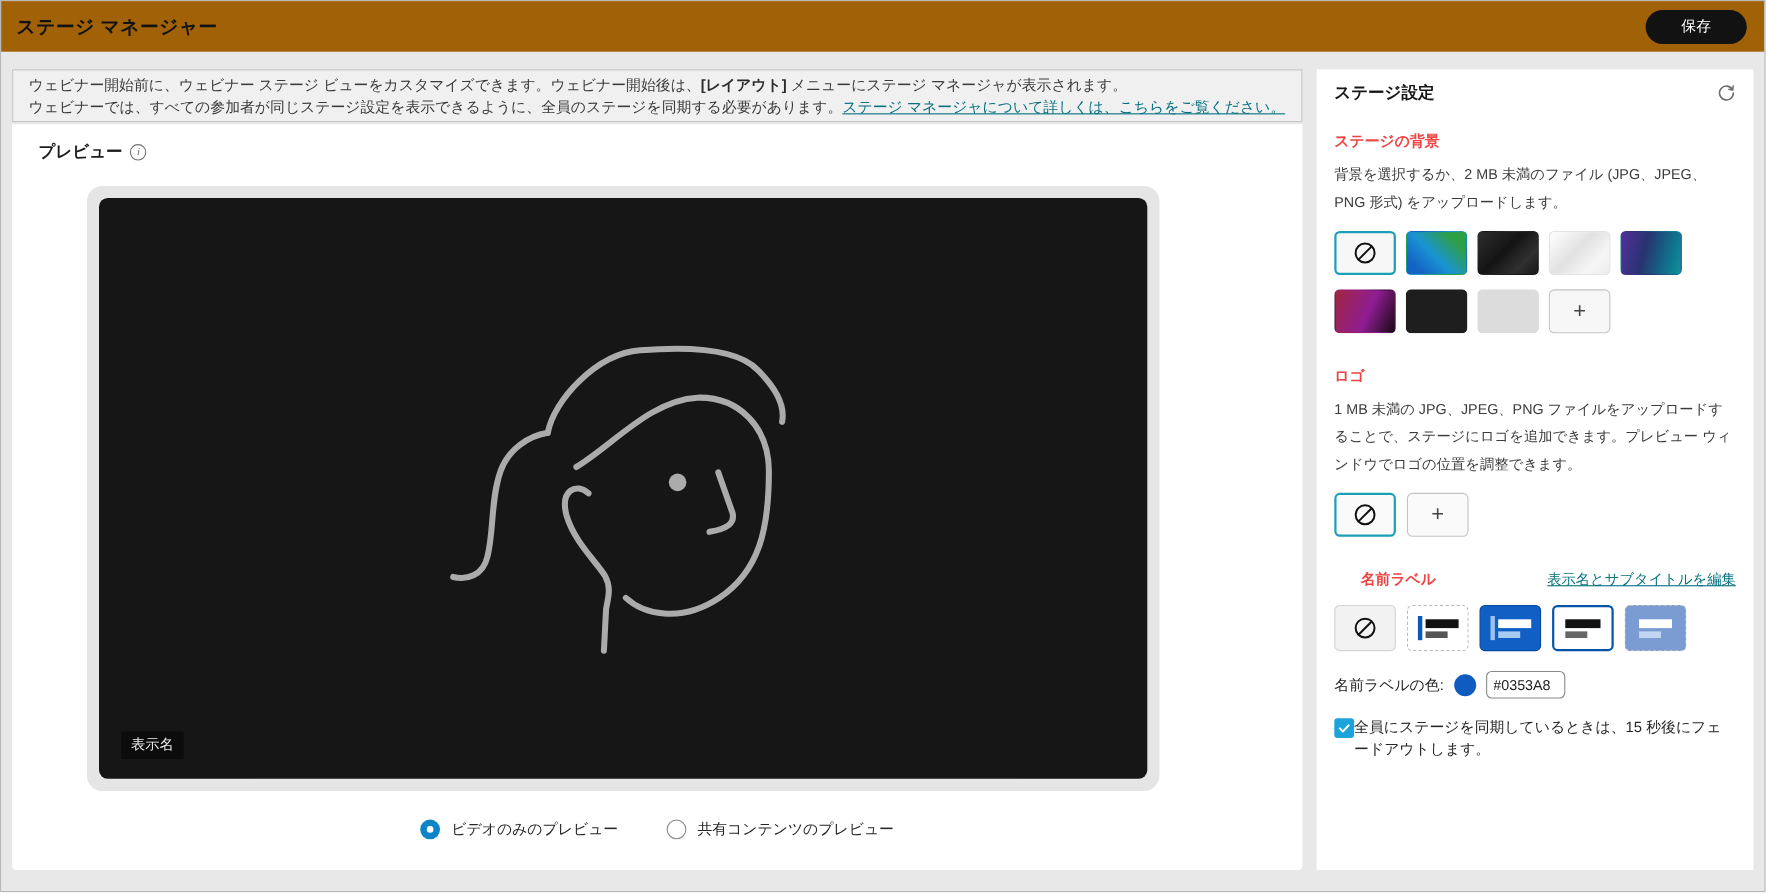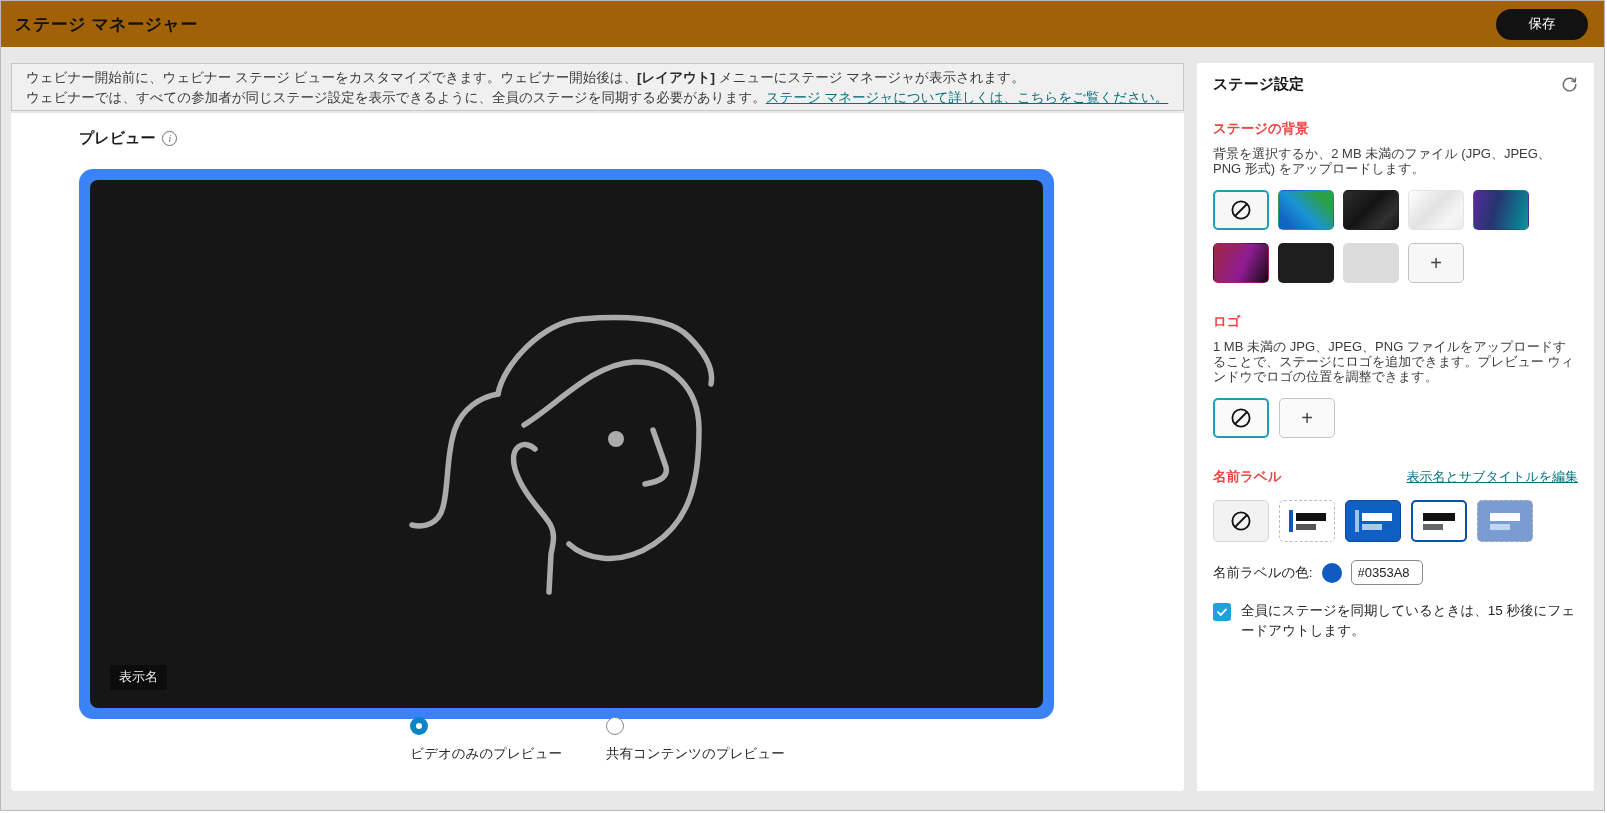--- a/index.html
+++ b/index.html
@@ -11,82 +11,82 @@
   .header { position:absolute; left:0; top:0; width:100%; height:46px; background:#a16207; display:flex; align-items:center; justify-content:space-between; padding:0 16px 0 14px; z-index:2; }
   .header h1 { font-size:17px; font-weight:bold; color:#121212; letter-spacing:.5px; }
   .save-btn { background:#121212; color:#fff; border:none; border-radius:17px; min-width:92px; height:31px; font-size:13.5px; padding:0 22px; cursor:pointer; font-family:inherit; }
 
   
   .banner { position:absolute; left:10px; top:62px; width:1173px; height:48px; background:#f0f0f0; border:1px solid #c6c6c6; padding:4px 14px; font-size:13.5px; line-height:20px; color:#3a3a3a; }
   .banner b { color:#2b2b2b; }
   .link { color:#04707e; text-decoration:underline; cursor:pointer; }
 
   
-  .main-card { position:absolute; left:10px; top:112px; width:1173px; height:678px; background:#fff; border-radius:0 0 4px 4px;padding-left:44px; }
+  .main-card { position:absolute; left:10px; top:112px; width:1173px; height:678px; background:#fff; border-radius:0 0 4px 4px; }
   .preview-title-row { display:flex; align-items:center; gap:7px; padding:16px 0 0 24px; }
   .preview-title-row h2 { font-size:15px; font-weight:bold; color:#1c1c1c; }
   .info-icon { width:15px; height:15px; border:1px solid #6f6f6f; border-radius:50%; color:#6f6f6f; font-size:10px; line-height:13px; text-align:center; display:inline-block; font-family:"Liberation Serif",serif; font-style:italic; }
 
-  .stage-frame { position:absolute; left:68px; top:56px; width:975px; height:550px; background:#3b82f6; border-radius:14px; padding:11px; }
+  .stage-frame { position:absolute; left:68px; top:56px; width:975px; height:550px; background:#e5e5e5; border-radius:14px; padding:11px; }
   .stage-inner { position:relative; width:100%; height:100%; background:#161616; border-radius:8px; overflow:hidden; }
   .avatar-wrap { position:absolute; left:50%; top:50%; transform:translate(-50%,-50%); }
   .display-name-tag { position:absolute; left:20px; bottom:18px; background:#0c0c0c; color:#ededed; font-size:13px; padding:3px 9px 4px; border-radius:2px; }
 
   .radio-row { position:absolute; left:0; bottom:28px; width:100%; display:flex; justify-content:center; gap:44px; align-items:center; }
-  .radio-opt { display:flex; align-items:flex-start; gap:10px; font-size:13.5px; color:#262626; cursor:pointer;flex-direction:column; }
+  .radio-opt { display:flex; align-items:center; gap:10px; font-size:13.5px; color:#262626; cursor:pointer; }
   .radio-circle { width:18px; height:18px; border-radius:50%; border:1px solid #8a8a8a; background:#fff; position:relative; }
   .radio-circle.checked { border:none; background:#0b84c8; }
   .radio-circle.checked::after { content:""; position:absolute; left:6px; top:6px; width:6px; height:6px; background:#fff; border-radius:50%; }
 
   
   .panel { position:absolute; left:1196px; top:62px; width:397px; height:728px; background:#fff; padding:12px 16px 16px; font-size:13px; color:#333; }
   .panel-title-row { display:flex; justify-content:space-between; align-items:center; margin-bottom:26px; }
   .panel-title-row h2 { font-size:15px; font-weight:bold; color:#161616; }
   .refresh-btn { background:none; border:none; cursor:pointer; padding:0; line-height:0; }
 
   .section-title { font-size:13.5px; font-weight:bold; color:#ef4444; margin-bottom:8px; }
-  .section-desc { font-size:13px; line-height:15px; color:#3c3c3c; margin-bottom:14px; }
+  .section-desc { font-size:13px; line-height:25px; color:#3c3c3c; margin-bottom:14px; }
 
   .swatch-grid { display:grid; grid-template-columns:repeat(5,56px); gap:13px 9px; margin-bottom:30px; }
   .swatch { width:56px; height:40px; border-radius:5px; cursor:pointer; position:relative; border:1px solid transparent; }
   .swatch.sel { border:2px solid #1b9fb8; background:#f7f7f7; display:flex; align-items:center; justify-content:center; }
   .swatch.add { border:1px solid #c4c4c4; background:#f7f7f7; display:flex; align-items:center; justify-content:center; color:#444; font-size:20px; font-weight:400; }
   .sw-bluegreen { background:linear-gradient(45deg,#1463c4 15%,#1a93d4 45%,#2d9f46 80%); }
   .sw-darkwave { background:linear-gradient(135deg,#2e2e2e 0%,#141414 45%,#303030 75%,#181818 100%); }
   .sw-lightwave { background:linear-gradient(135deg,#ffffff 0%,#e2e2e2 45%,#f6f6f6 75%,#ececec 100%); border:1px solid #e3e3e3; }
   .sw-purpleteal { background:linear-gradient(105deg,#4f2f97 5%,#27346f 40%,#0d7d92 85%,#14929c 100%); }
   .sw-magenta { background:linear-gradient(115deg,#a02547 5%,#8f1d93 55%,#160a12 100%); }
   .sw-black { background:#1e1e1e; }
   .sw-gray { background:#dcdcdc; }
 
   .logo-row { display:flex; gap:10px; margin-bottom:30px; }
   .logo-btn { width:56px; height:40px; border-radius:5px; background:#fafafa; display:flex; align-items:center; justify-content:center; cursor:pointer; font-size:20px; color:#444; }
   .logo-btn.sel { border:2px solid #1b9fb8; }
   .logo-btn.add { border:1px solid #c4c4c4; }
 
-  .namelabel-head { display:flex; justify-content:space-between; align-items:baseline; margin-bottom:14px; }
+  .namelabel-head { display:flex; justify-content:space-between; align-items:baseline; margin-bottom:14px;margin-left:24px; }
   .namelabel-head .link { font-size:13px; }
   .nl-row { display:flex; gap:10px; margin-bottom:18px; }
   .nl-opt { width:56px; height:42px; border-radius:5px; cursor:pointer; display:flex; align-items:center; justify-content:center; }
   .nl-none { background:#f2f2f2; border:1px solid #d4d4d4; }
   .nl-o2 { background:#fff; border:1px dashed #bcbcbc; }
   .nl-o3 { background:#0f5fc4; border:1px solid #0a4a9e; }
   .nl-o4 { background:#fff; border:2px solid #0353A8; }
   .nl-o5 { background:#7b9cd3; border:1px dashed #bcbcbc; }
   .nl-inner { display:flex; gap:3px; align-items:stretch; }
   .nl-vbar { width:4px; height:22px; }
   .nl-bars { display:flex; flex-direction:column; gap:3px; justify-content:center; }
   .bar1 { width:30px; height:8px; }
   .bar2 { width:20px; height:6px; }
 
   .color-row { display:flex; align-items:center; gap:9px; margin-bottom:16px; font-size:13.5px; color:#222; }
   .color-dot { width:20px; height:20px; border-radius:50%; background:#0f5bbf; }
   .color-input { width:72px; height:25px; border:1px solid #8a8a8a; border-radius:5px; font-size:13px; color:#222; padding:0 6px; font-family:inherit; }
 
-  .check-row { display:flex; gap:10px; align-items:flex-start; font-size:13.5px; line-height:20px; color:#262626; }
+  .check-row { display:flex; align-items:flex-start; font-size:13.5px; line-height:20px; color:#262626; }
   .checkbox { flex:0 0 auto; width:18px; height:18px; border-radius:3px; background:#1ca3dc; display:flex; align-items:center; justify-content:center; margin-top:2px; cursor:pointer; }
 
   .none-icon svg, .refresh-btn svg { display:block; }
 </style>
 </head>
 <body>
 
 <div class="page">
 
   <div class="header">

